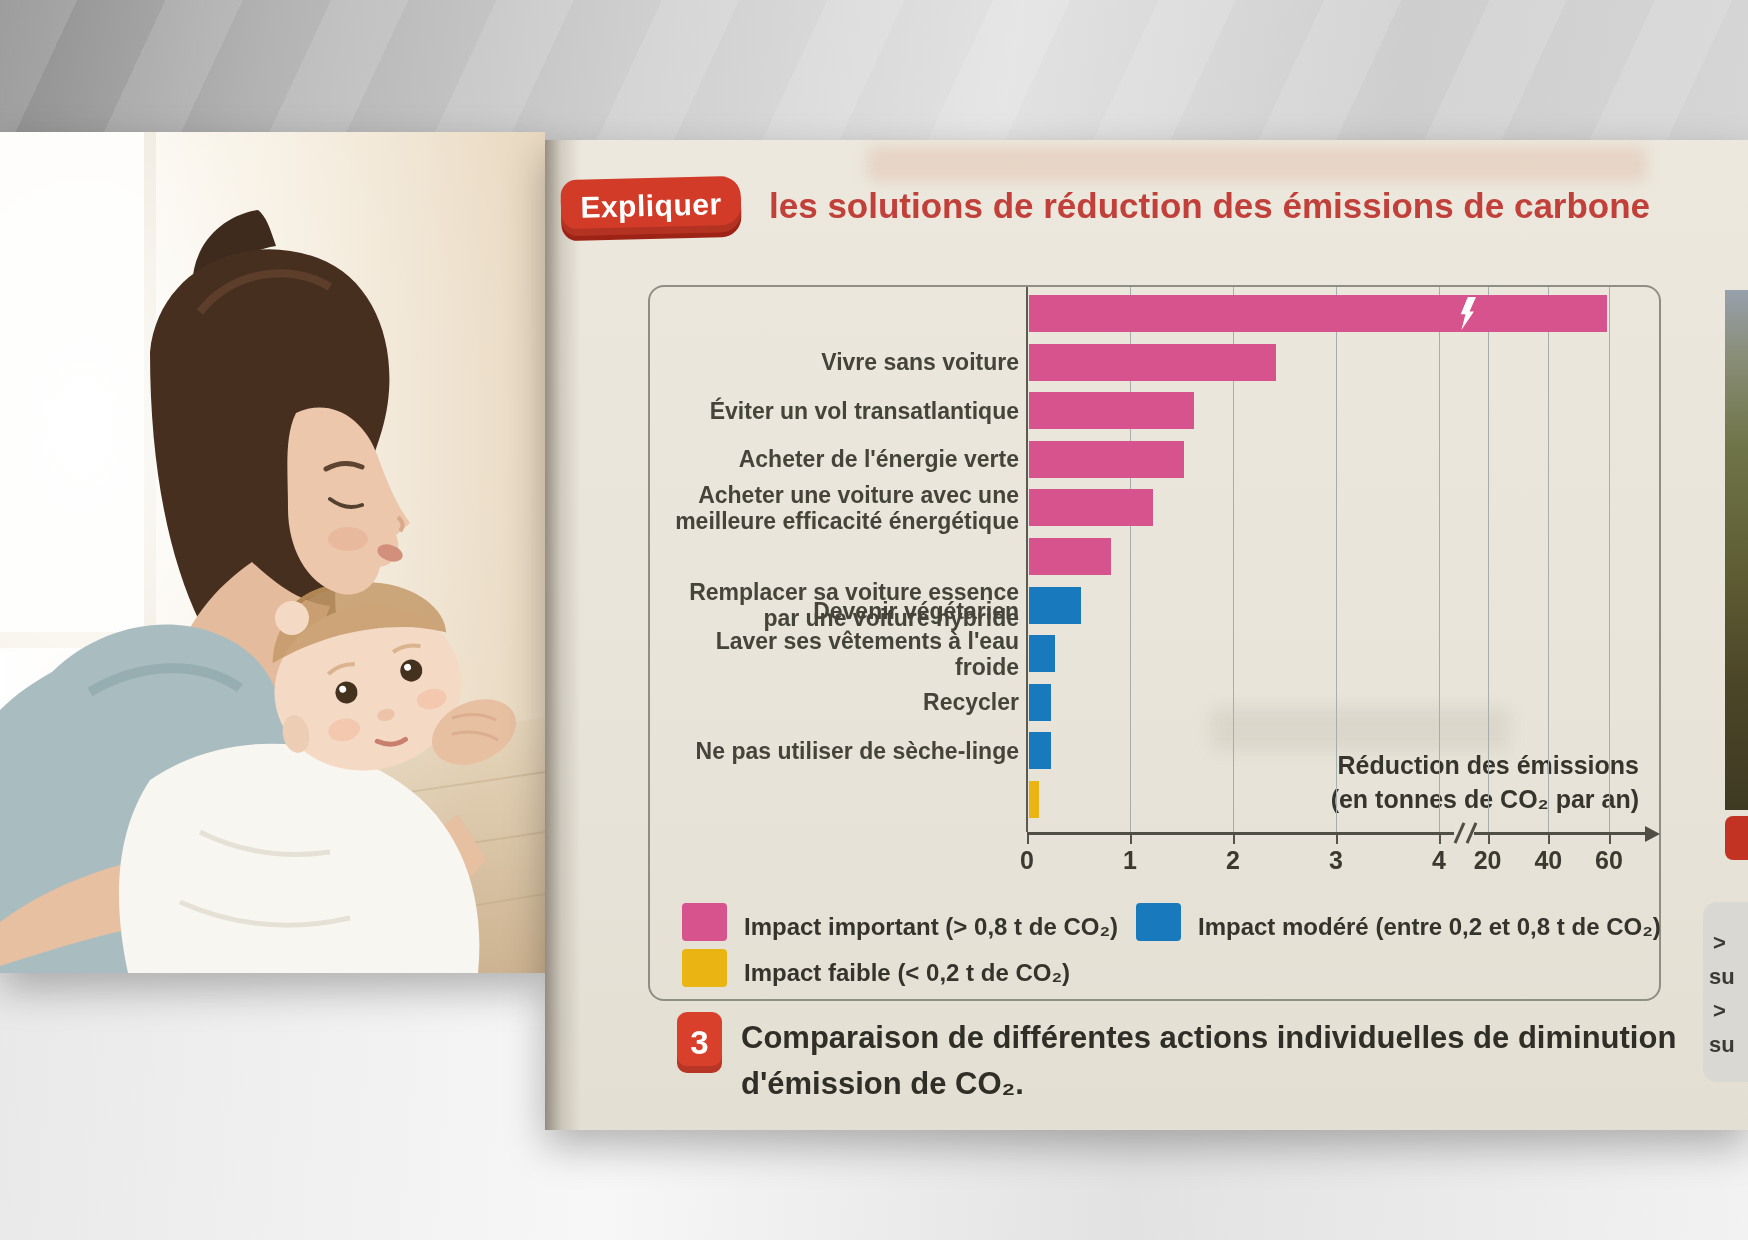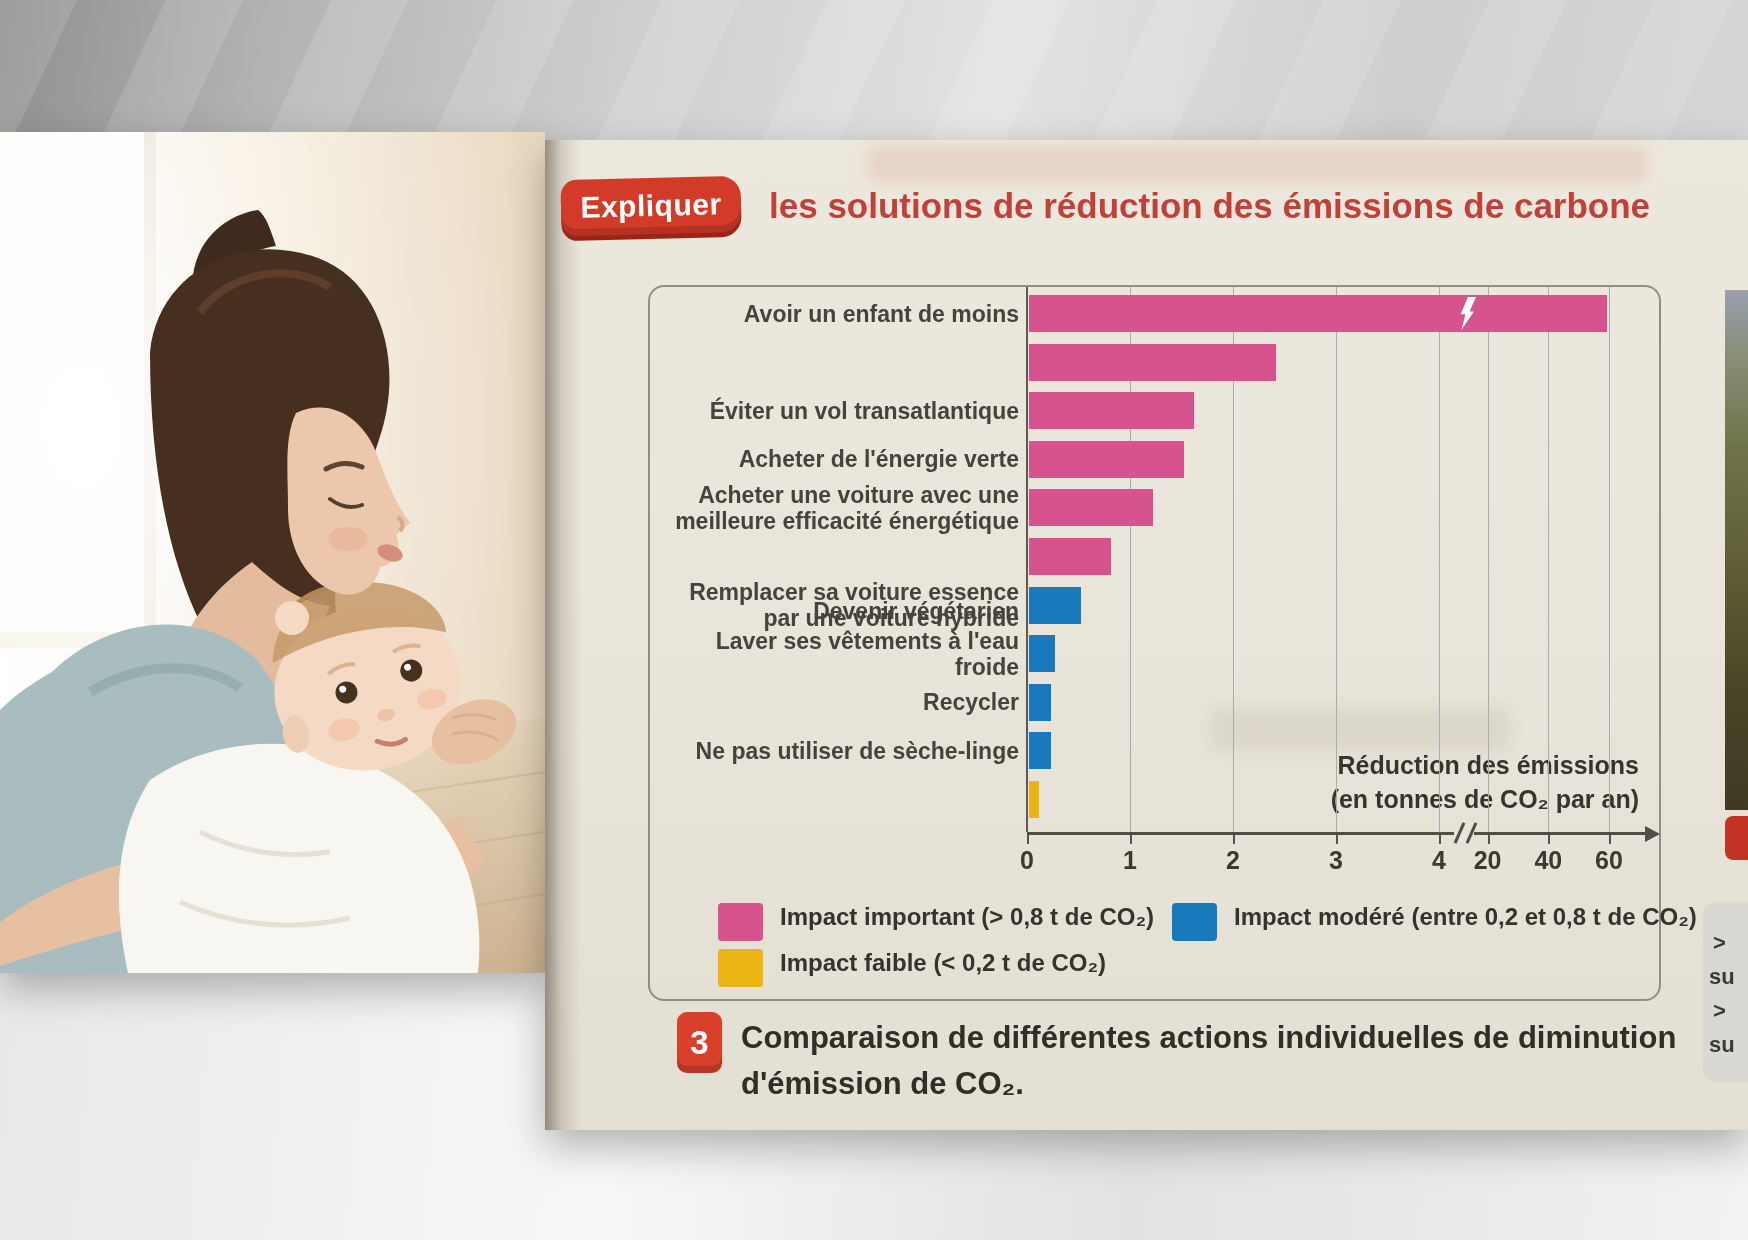--- a/index.html
+++ b/index.html
@@ -31,21 +31,21 @@
   .tick-label{position:absolute;width:44px;text-align:center;font-size:25px;font-weight:bold;color:#3b3a31;}
   .row-label{position:absolute;left:2px;width:367px;display:flex;align-items:center;justify-content:flex-end;
     text-align:right;font-size:23px;font-weight:bold;color:#45443b;line-height:26px;white-space:pre-line;}
   .bar{position:absolute;}
   .bolt{position:absolute;left:430px;top:2px;width:17px;height:33px;background:#fff;
     clip-path:polygon(52% 0,100% 0,62% 44%,88% 44%,14% 100%,38% 52%,10% 52%);}
   #axis-line{position:absolute;height:3px;background:#504f46;}
   .break-gap{position:absolute;width:20px;height:17px;background:#e8e4d9;}
   .break-slash{position:absolute;width:3px;height:22px;background:#504f46;transform:rotate(24deg);}
   .xlabel{position:absolute;right:20px;text-align:right;font-size:25px;font-weight:bold;color:#36352d;}
-  .legend-item{position:absolute;display:flex;align-items:flex-start;margin-left:36px;}
+  .legend-item{position:absolute;display:flex;align-items:flex-end;}
   .swatch{width:45px;height:38px;border-radius:4px;flex:0 0 auto;}
   .legend-label{margin-left:17px;font-size:24px;font-weight:bold;color:#35342c;white-space:nowrap;}
   
   .caption-badge{position:absolute;left:132px;top:872px;width:45px;height:61px;background:#d8402c;border-radius:10px;
     box-shadow:inset 0 -7px 0 rgba(0,0,0,.15);display:flex;align-items:center;justify-content:center;
     color:#fff;font-weight:bold;font-size:33px;}
   .caption-line{position:absolute;left:196px;font-size:31px;font-weight:bold;color:#2f2e27;white-space:nowrap;}
   
   .green-strip{position:absolute;left:1180px;top:150px;width:23px;height:520px;
     background:linear-gradient(180deg,#97a0ac 0%,#8a8f7a 12%,#6f7448 30%,#5e5c33 55%,#4c4628 75%,#3e3a22 100%);}
@@ -178,24 +178,24 @@
         <div class="tick-mark" style="left: 898.286px; top: 548px;"></div>
         <div class="tick-label" style="left: 876.286px; top: 559px;">40</div>
         <div class="gridline" style="left: 959px; width: 1px; height: 545px; background: rgb(165, 174, 172);"></div>
         <div class="tick-mark" style="left: 959px; top: 548px;"></div>
         <div class="tick-label" style="left: 937px; top: 559px;">60</div>
         <div class="" id="axis-line" style="position: absolute; left: 377px; top: 545px; width: 620px; height: 3px; background: rgb(80, 79, 70);"></div>
         <div class="" style="position: absolute; left: 995px; top: 538.5px; width: 0px; height: 0px; border-top: 8px solid transparent; border-bottom: 8px solid transparent; border-left: 15px solid rgb(80, 79, 70);"></div>
         <div class="break-gap" style="left: 804px; top: 538px;"></div>
         <div class="break-slash" style="left: 808px; top: 535px;"></div>
         <div class="break-slash" style="left: 820px; top: 535px;"></div>
-        <div class="row-label" style="top: 8px; height: 37px;">Avoir un enfant de moins</div>
         <div class="bar" style="left: 379px; top: 8px; height: 37px; width: 578px; background: rgb(214, 83, 142);">
           <div class="bolt"></div>
         </div>
+        <div class="row-label" style="top: 56.6px; height: 37px;">Vivre sans voiture</div>
         <div class="bar" style="left: 379px; top: 56.6px; height: 37px; width: 247px; background: rgb(214, 83, 142);"></div>
         <div class="row-label" style="top: 105.2px; height: 37px;">Éviter un vol transatlantique</div>
         <div class="bar" style="left: 379px; top: 105.2px; height: 37px; width: 165px; background: rgb(214, 83, 142);"></div>
         <div class="row-label" style="top: 153.8px; height: 37px;">Acheter de l'énergie verte</div>
         <div class="bar" style="left: 379px; top: 153.8px; height: 37px; width: 155px; background: rgb(214, 83, 142);"></div>
         <div class="row-label" style="top: 202.4px; height: 37px;">Acheter une voiture avec une
 meilleure efficacité énergétique</div>
         <div class="bar" style="left: 379px; top: 202.4px; height: 37px; width: 124px; background: rgb(214, 83, 142);"></div>
         <div class="row-label" style="top: 268px; height: 37px; margin-top: 37px;">Devenir végétarien</div>
         <div class="bar" style="left: 379px; top: 251px; height: 37px; width: 82px; background: rgb(214, 83, 142);"></div>

